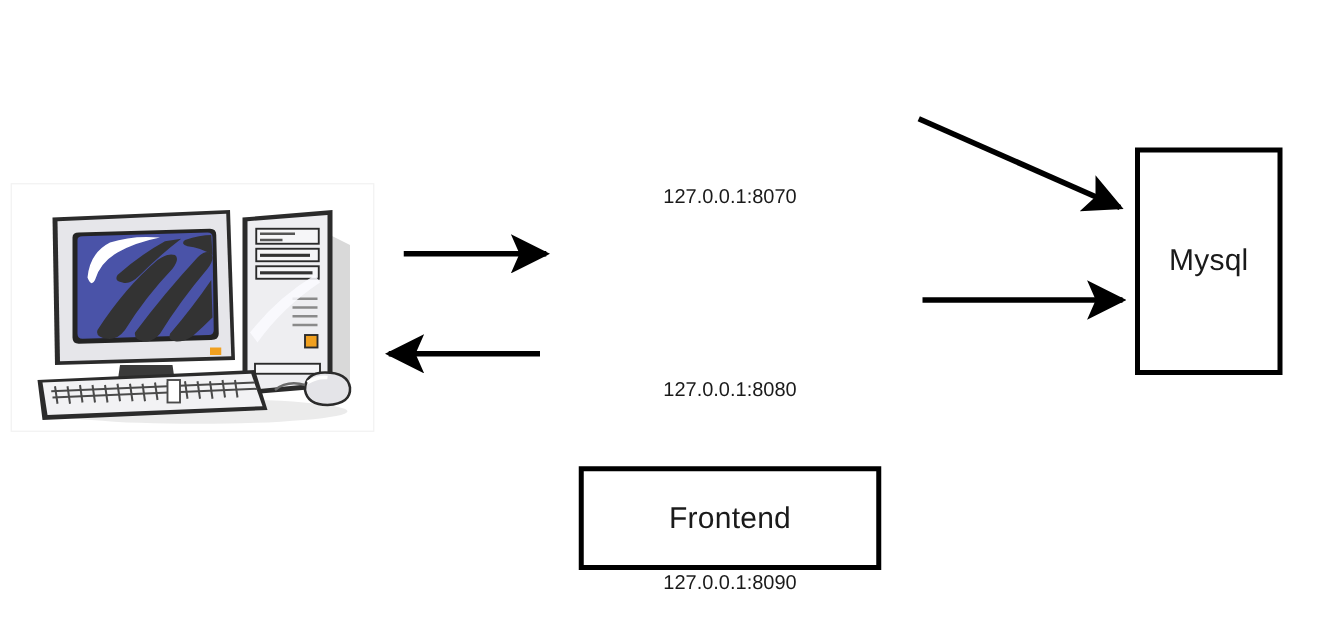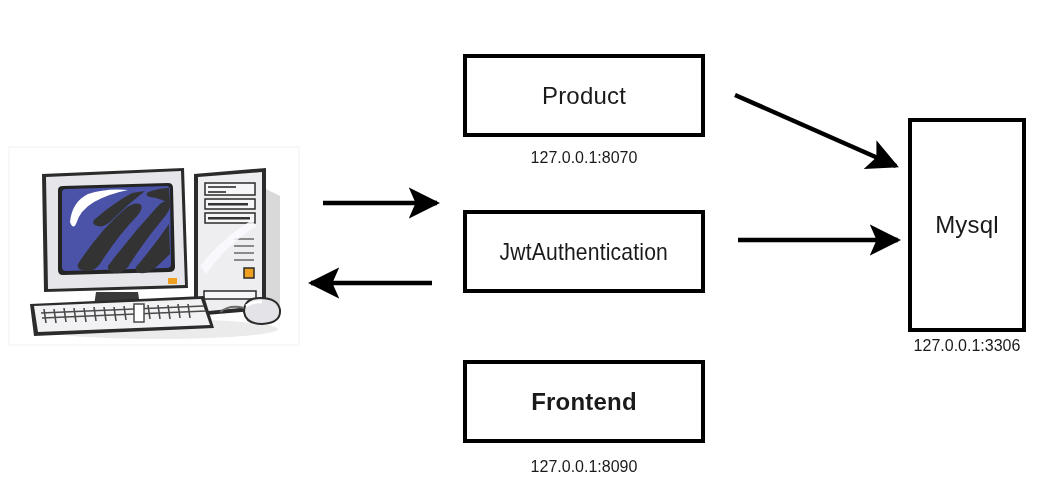--- a/index.html
+++ b/index.html
@@ -149,38 +149,32 @@
         <line x1="34" y1="172" x2="198" y2="165"></line>
       </g>
       <rect x="126" y="158" width="10" height="18" fill="#ffffff" stroke="#4a4a4a" stroke-width="1.5"></rect>
 
       <path d="M236 166 Q236 152 252 152 Q270 152 272 164 Q273 177 254 178 Q238 178 236 166 Z" fill="#e4e4e8" stroke="#2b2b2b" stroke-width="2"></path>
       <path d="M238 160 Q246 155 254 156" stroke="#ffffff" stroke-width="3" fill="none"></path>
       <path d="M236 162 Q222 158 212 166" stroke="#6a6a6a" stroke-width="2" fill="none"></path>
     </svg>
   </div>
 
-  <div class="node-box" id="box-product" style="left: 463px; top: 54px; width: 242px; height: 83px;">
-    <span class="node-label">Product</span>
-  </div>
   <div class="port-label" id="port-product" style="left: 463px; top: 150px; width: 242px;">127.0.0.1:8070</div>
 
-  <div class="node-box" id="box-jwt" style="left: 463px; top: 210px; width: 242px; height: 83px;">
-    <span class="node-label narrow">JwtAuthentication</span>
-  </div>
+  <div class="port-label" id="port-jwt" style="left: 463px; top: 305px; width: 242px;">127.0.0.1:8080</div>
 
-  <div class="node-box" id="box-frontend" style="left: 463px; top: 360px; width: 242px; height: 83px; font-weight: bold;">
+  <div class="node-box" id="box-frontend" style="left: 463px; top: 373px; width: 242px; height: 83px;">
     <span class="node-label">Frontend</span>
   </div>
   <div class="port-label" id="port-frontend" style="left: 463px; top: 459px; width: 242px; text-align: center;">127.0.0.1:8090</div>
 
-  <div class="node-box" id="box-mysql" style="left: 908px; top: 118px; width: 118px; height: 214px;">
+  <div class="node-box" id="box-mysql" style="left: 908px; top: 118px; width: 118px; height: 182px;">
     <span class="node-label">Mysql</span>
   </div>
-  <div class="port-label" id="port-mysql" style="left: 872px; top: 338px; width: 190px;">127.0.0.1:3306</div>
 
   <svg class="layer">
     <defs>
       <marker id="arrowhead" viewBox="0 0 10 10" refX="9" refY="5" markerWidth="7" markerHeight="7" orient="auto-start-reverse">
         <path d="M0 0 L10 5 L0 10 L2.2 5 Z" fill="#000000"></path>
       </marker>
     </defs>
 
     <line id="conn-client-to-jwt" stroke="#000000" stroke-width="4.5" marker-end="url(#arrowhead)" x1="323" y1="203" x2="437" y2="203"></line>
 

